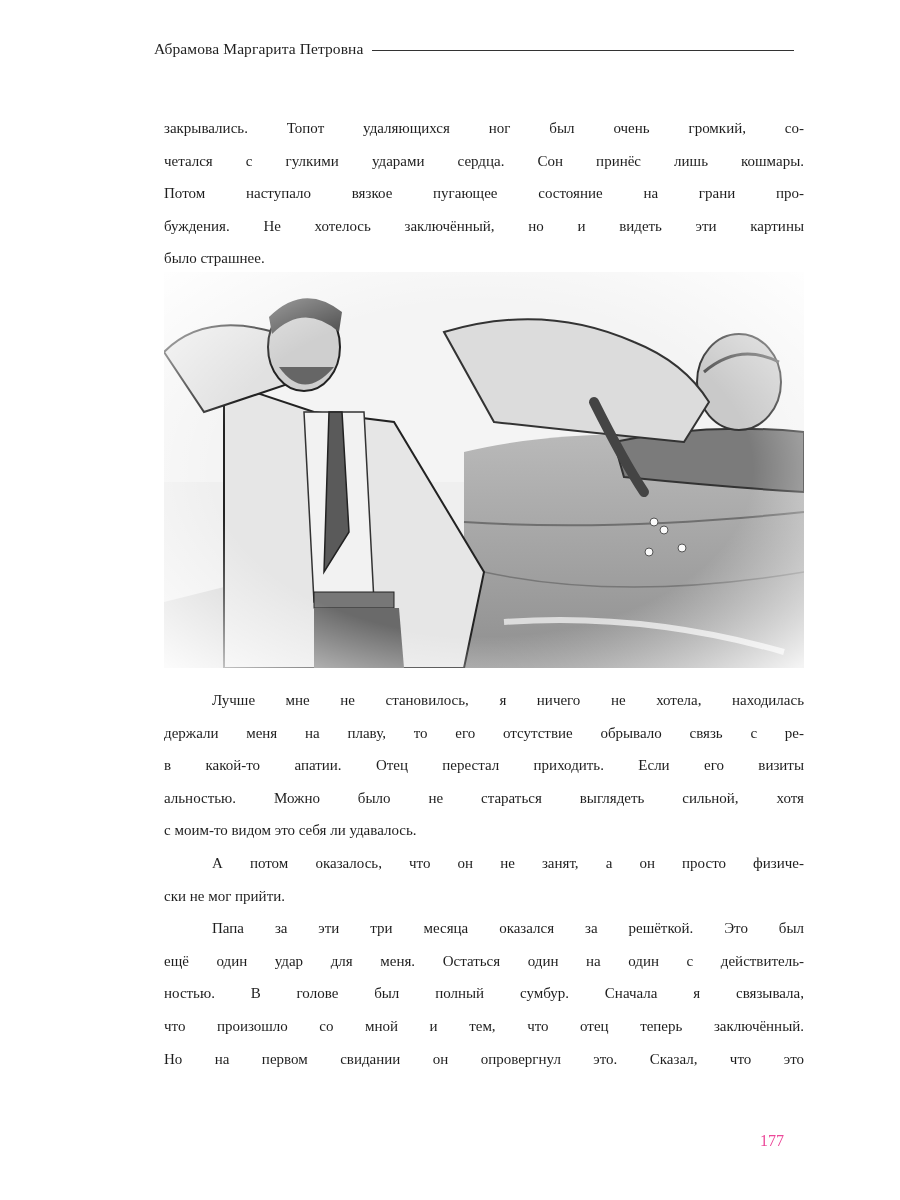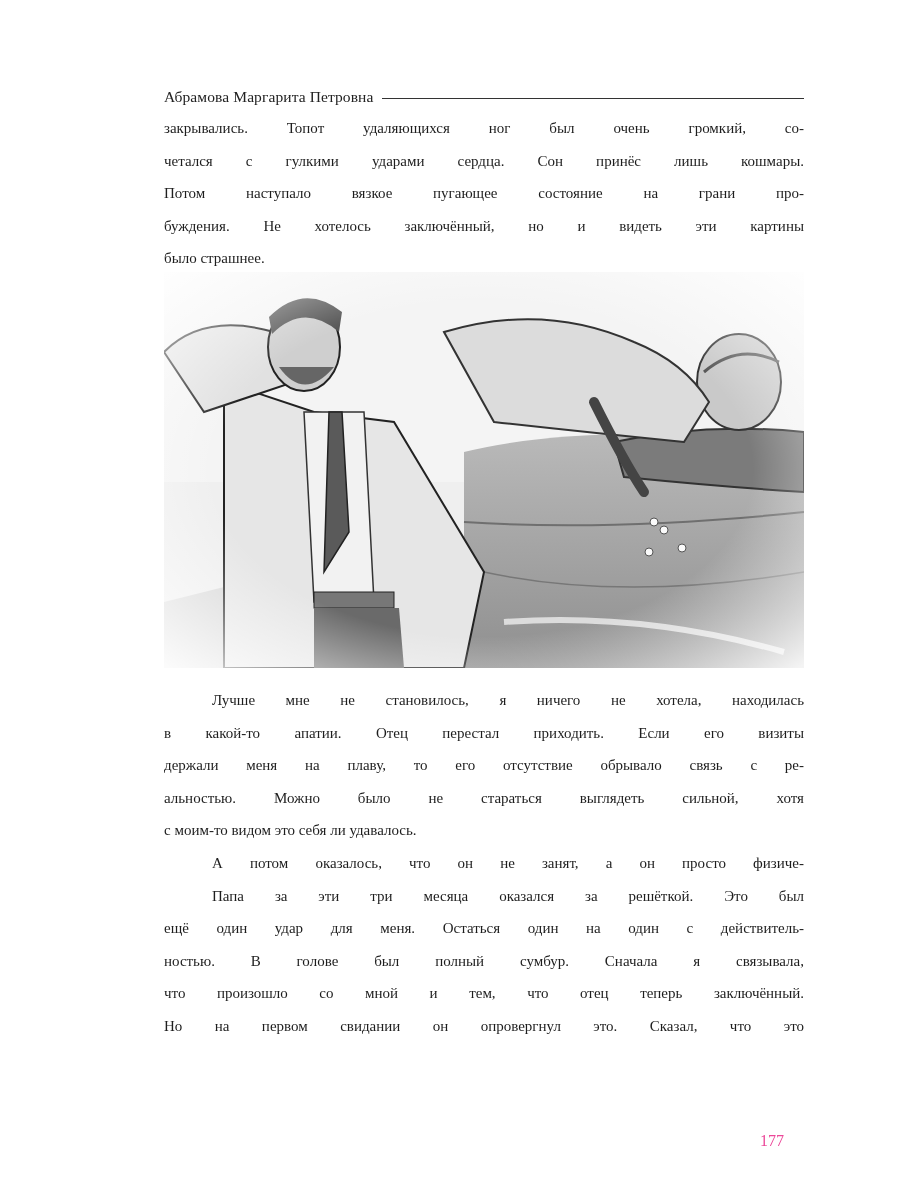--- a/index.html
+++ b/index.html
@@ -1,19 +1,19 @@
 <!DOCTYPE html>
 <html><head>
 <meta charset="utf-8">
 <style>
   html, body { margin:0; padding:0; background:#ffffff; }
   body { width:900px; height:1200px; position:relative; overflow:hidden;
          font-family:"Liberation Serif","DejaVu Serif",serif; color:#1e1e1e; }
-  .header { position:absolute; left:164px; top:38px; width:640px; height:22px;
-            display:flex; align-items:center;margin-top:48px; }
+  .header { position:absolute; left:154px; top:38px; width:640px; height:22px;
+            display:flex; align-items:center; }
   .header-title { font-size:15.5px; letter-spacing:0.1px; white-space:nowrap; color:#222; }
   .header-rule { flex:1; height:1px; background:#333; margin-left:8px; margin-top:2px; }
   .text-block { position:absolute; left:164px; width:640px; font-size:15px;
                 line-height:32.6px; text-align:justify; color:#1e1e1e; }
   .text-block p { margin:0; }
   .line { display:block; text-align:justify; text-align-last:justify; white-space:nowrap; }
   .line.last { text-align-last:left; }
   .indent { padding-left:48px; }
   .block1 { top:112px; }
   .block2 { top:684px; }
@@ -86,27 +86,28 @@
 
     <rect x="150" y="320" width="80" height="16" fill="#777" stroke="#222"></rect>
     <path d="M150 336 L235 336 L240 396 L150 396 Z" fill="#6a6a6a"></path>
     <rect width="640" height="396" fill="url(#vign)"></rect>
   </svg>
 </div>
 
 <div class="text-block block2">
   <p>
     <span class="line indent">Лучше мне не становилось, я ничего не хотела, находилась</span>
+    <span class="line">держали меня на плаву, то его отсутствие обрывало связь с ре-</span>
     <span class="line">в какой-то апатии. Отец перестал приходить. Если его визиты</span>
-    <span class="line">держали меня на плаву, то его отсутствие обрывало связь с ре-</span>
     <span class="line">альностью. Можно было не стараться выглядеть сильной, хотя</span>
     <span class="line last">с моим-то видом это себя ли удавалось.</span>
   </p>
   <p>
     <span class="line indent">А потом оказалось, что он не занят, а он просто физиче-</span>
+    <span class="line last">ски не мог прийти.</span>
   </p>
   <p>
     <span class="line indent">Папа за эти три месяца оказался за решёткой. Это был</span>
     <span class="line">ещё один удар для меня. Остаться один на один с действитель-</span>
     <span class="line">ностью. В голове был полный сумбур. Сначала я связывала,</span>
     <span class="line">что произошло со мной и тем, что отец теперь заключённый.</span>
     <span class="line">Но на первом свидании он опровергнул это. Сказал, что это</span>
   </p>
 </div>
 

